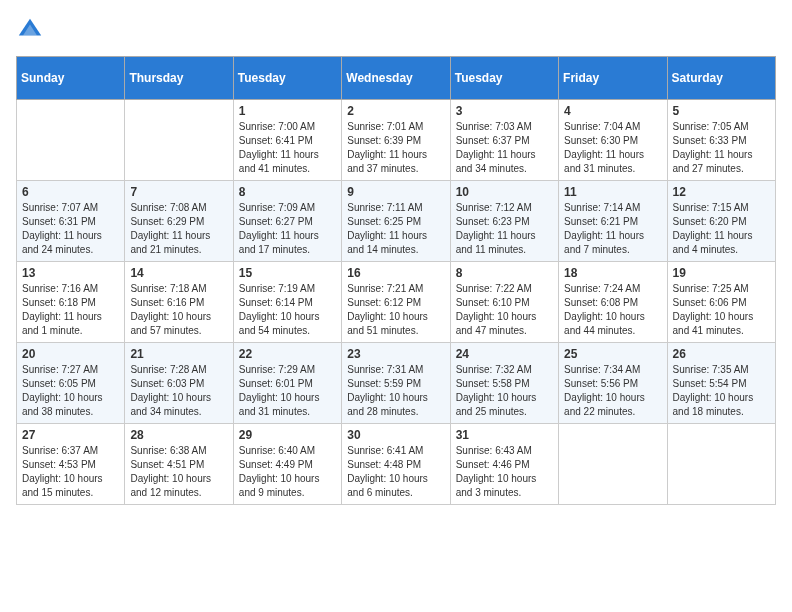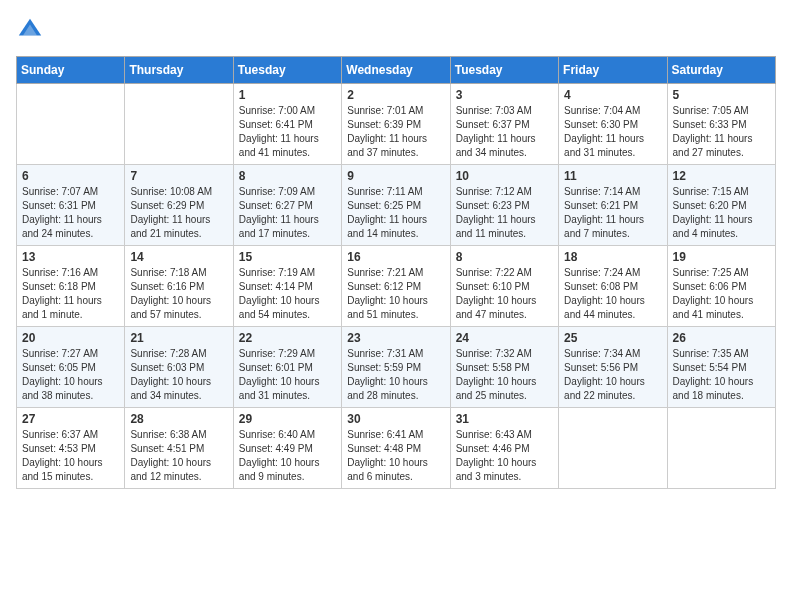--- a/index.html
+++ b/index.html
@@ -49,21 +49,21 @@
     }
     table {
       width: 100%;
       border-collapse: collapse;
     }
     thead th {
       background-color: #2a7bd4;
       color: #fff;
       font-size: 12px;
       font-weight: bold;
-      padding: 6px 4px;
+      padding: 14px 4px;
       text-align: left;
       border: 1px solid #aaa;
     }
     tbody td {
       vertical-align: top;
       padding: 4px 5px;
       border: 1px solid #ccc;
       font-size: 10.5px;
       color: #333;
       background: #fff;
@@ -157,21 +157,21 @@
       </tr>
       <tr>
         <td>
           <span class="day-number">6</span>
           <div class="day-info">Sunrise: 7:07 AM
 Sunset: 6:31 PM
 Daylight: 11 hours and 24 minutes.</div>
         </td>
         <td>
           <span class="day-number">7</span>
-          <div class="day-info">Sunrise: 10:08 AM
+          <div class="day-info">Sunrise: 7:08 AM
 Sunset: 6:29 PM
 Daylight: 11 hours and 21 minutes.</div>
         </td>
         <td>
           <span class="day-number">8</span>
           <div class="day-info">Sunrise: 7:09 AM
 Sunset: 6:27 PM
 Daylight: 11 hours and 17 minutes.</div>
         </td>
         <td>
@@ -208,21 +208,21 @@
         </td>
         <td>
           <span class="day-number">14</span>
           <div class="day-info">Sunrise: 7:18 AM
 Sunset: 6:16 PM
 Daylight: 10 hours and 57 minutes.</div>
         </td>
         <td>
           <span class="day-number">15</span>
           <div class="day-info">Sunrise: 7:19 AM
-Sunset: 4:14 PM
+Sunset: 6:14 PM
 Daylight: 10 hours and 54 minutes.</div>
         </td>
         <td>
           <span class="day-number">16</span>
           <div class="day-info">Sunrise: 7:21 AM
 Sunset: 6:12 PM
 Daylight: 10 hours and 51 minutes.</div>
         </td>
         <td>
           <span class="day-number">8</span>

